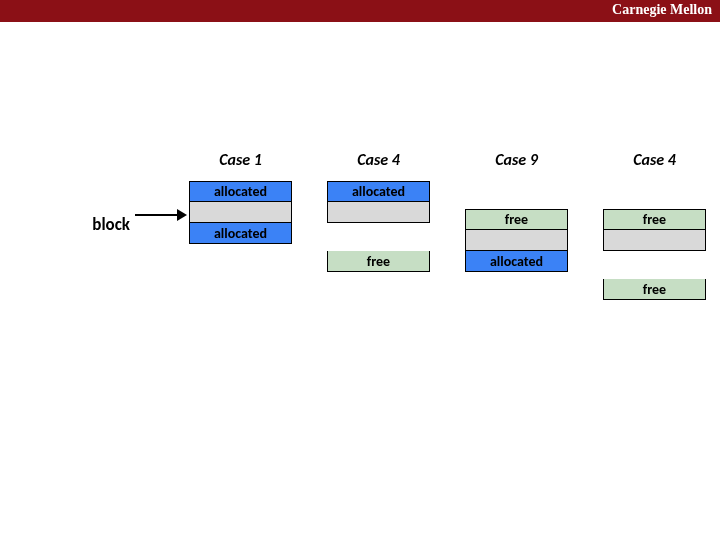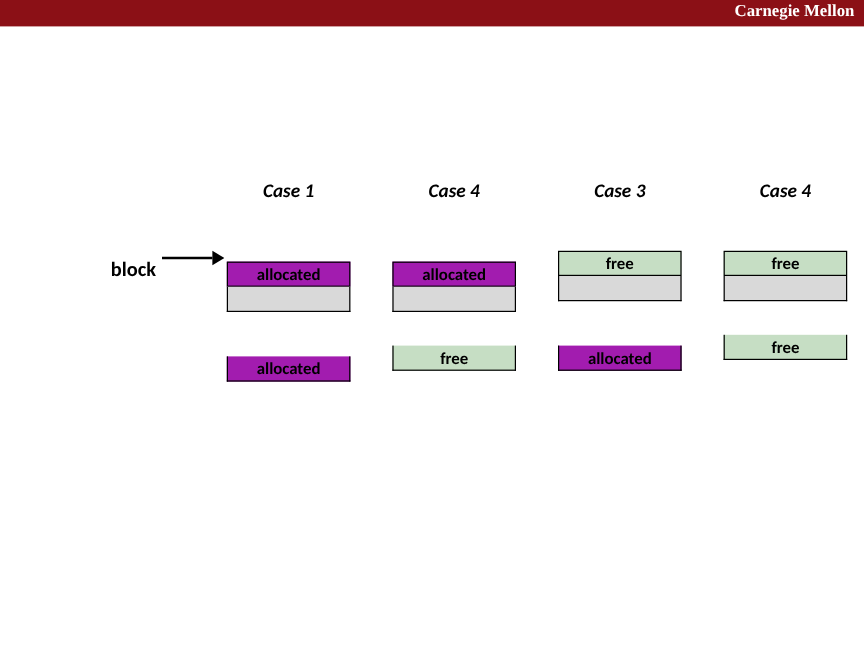--- a/index.html
+++ b/index.html
@@ -10,21 +10,21 @@
   .title { font-family: Calibri, Arial, sans-serif; font-size: 30px; font-weight: bold; color: #222; margin: 15px 0 0 16px; }
   .content { position: absolute; top: 120px; left: 0; width: 720px; }
   .side-label { position: absolute; left: 10px; top: 75px; width: 120px; text-align: right; font-family: Calibri, Arial, sans-serif; font-size: 17px; font-weight: bold; color: #000; line-height: 1.15; }
   .arrow { position: absolute; left: 135px; top: 88px; width: 52px; height: 14px; }
   .cases { position: absolute; left: 189px; top: 30px; display: flex; gap: 35px; }
   .case { width: 103px; display: flex; flex-direction: column; align-items: center; }
   .case-title { font-family: Calibri, Arial, sans-serif; font-style: italic; font-weight: bold; font-size: 16px; margin-bottom: 12px; color: #000; }
   .stack { width: 103px; }
   .cell { width: 103px; height: 21px; border: 1px solid #000; display: flex; justify-content: center; align-items: center; font-family: Calibri, Arial, sans-serif; font-weight: bold; font-size: 14px; color: #000; }
   .cell + .cell { border-top: none; }
-  .bg-tan   { background: #a21caf; margin-top: 37px; }
+  .bg-tan   { background: #3b82f6; }
   .bg-green { background: #c6dec4; margin-top: 28px; }
   .bg-target{ background: #d9d9d9; }
 </style>
 </head>
 <body>
 
 <div class="slide">
   <div class="topbar">
     <div class="brand">Carnegie Mellon</div>
   </div>
@@ -51,21 +51,21 @@
         </div>
         <div class="case">
           <div class="case-title">Case 4</div>
           <div class="stack">
             <div class="cell bg-tan">allocated</div>
             <div class="cell bg-target"></div>
             <div class="cell bg-green">free</div>
           </div>
         </div>
         <div class="case">
-          <div class="case-title">Case 3</div>
+          <div class="case-title">Case 9</div>
           <div class="stack">
             <div class="cell bg-green">free</div>
             <div class="cell bg-target"></div>
             <div class="cell bg-tan">allocated</div>
           </div>
         </div>
         <div class="case">
           <div class="case-title">Case 4</div>
           <div class="stack">
             <div class="cell bg-green">free</div>

